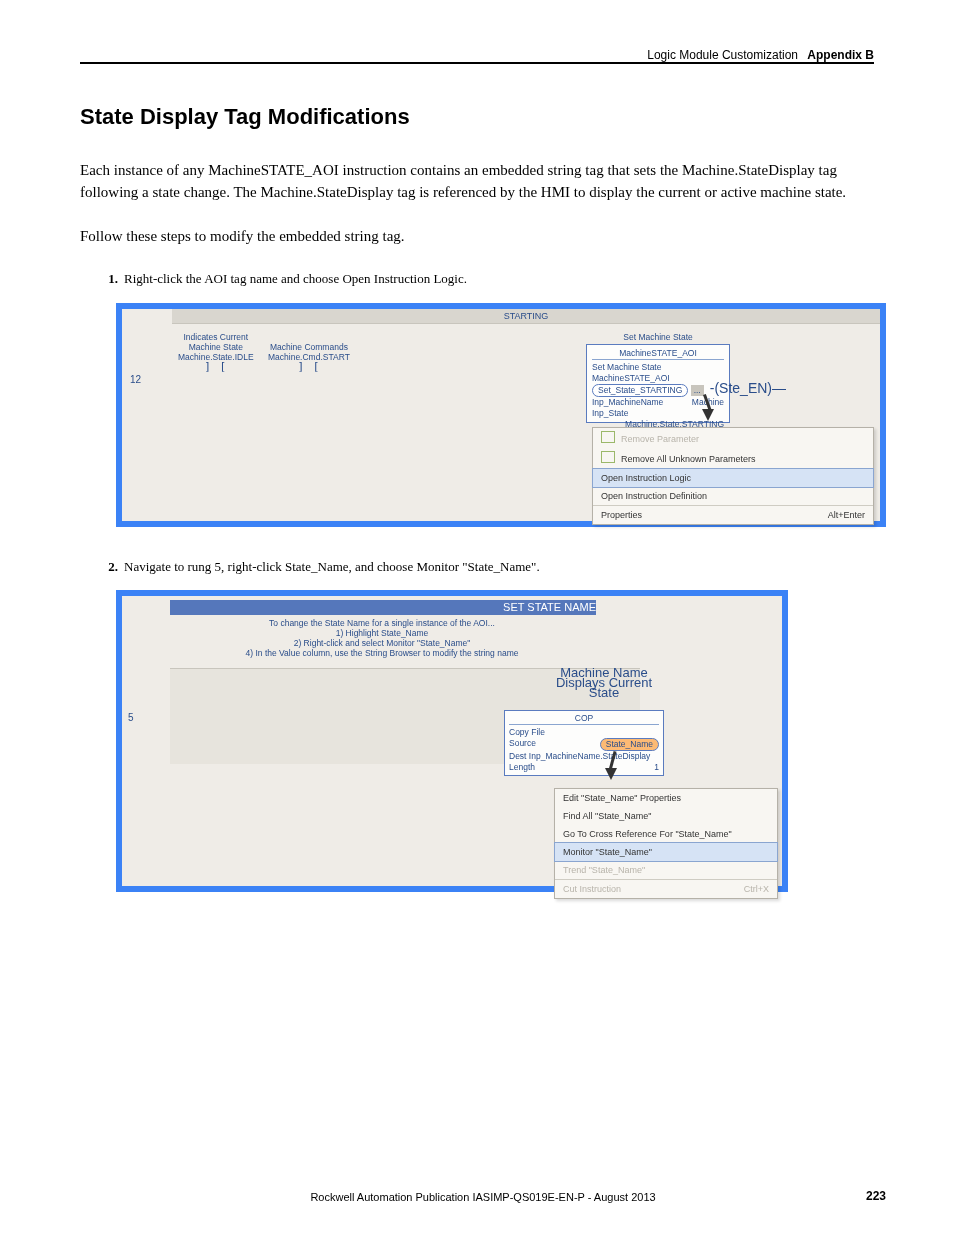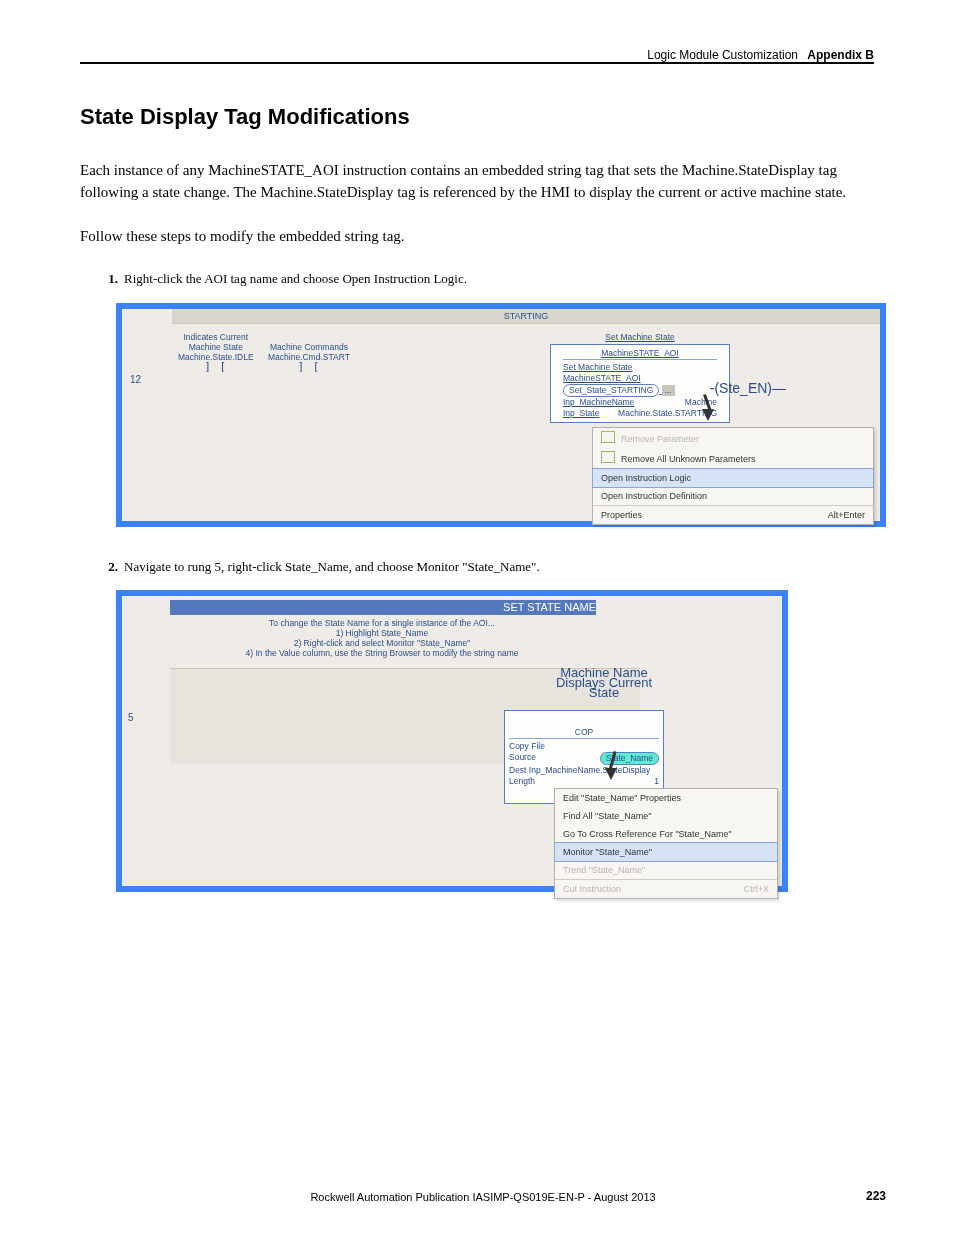--- a/index.html
+++ b/index.html
@@ -108,31 +108,30 @@
   .fig1 .contact {
     font-family: monospace;
     font-size: 11px;
     color: #2a4d8a;
     letter-spacing:1px;
   }
   .fig1 .right-block {
     position: absolute;
     right: 150px;
     top: 8px;
-    width: 180px;
+    width: 144px;
     text-align: center;
     font-size: 8.5px;
     line-height: 10px;
     color: #2a4d8a;
-    text-decoration: underline;
   }
   .fig1 .aoi-box {
     border: 1px solid #5a7bbf;
     background: #fdfdfc;
-    padding: 3px 12px;
+    padding: 3px 5px;
     text-align: left;
     margin-top: 2px;
     font-size: 8.5px;
     line-height: 11px;
   }
   .fig1 .aoi-box .hdr { text-align:center; border-bottom:1px solid #8aa5d0; margin-bottom:2px; }
   .fig1 .aoi-box .oval {
     display:inline-block;
     border:1px solid #5a7bbf;
     border-radius: 7px;
@@ -244,29 +243,29 @@
   }
   .fig2 .cop-box {
     position:absolute;
     right:118px; top:114px;
     width:150px;
     border:1px solid #5a7bbf;
     background:#fdfdfc;
     font-size:8.5px;
     line-height:11px;
     color:#2a4d8a;
-    padding:16px 4px;
+    padding:2px 4px;
   }
   .fig2 .cop-box .hdr2 { text-align:center; border-bottom:1px solid #8aa5d0; margin-bottom:2px; }
   .fig2 .cop-box .oval2 {
     display:inline-block;
     border:1px solid #5a7bbf;
     border-radius:7px;
     padding:0 5px;
-    background:#5eead4;
+    background:#fdba74;
     float:right;
   }
   .fig2 .arrow2 {
     position:absolute;
     right:165px; top:172px;
     width:0; height:0;
     border-left:6px solid transparent;
     border-right:6px solid transparent;
     border-top:12px solid #333;
   }

